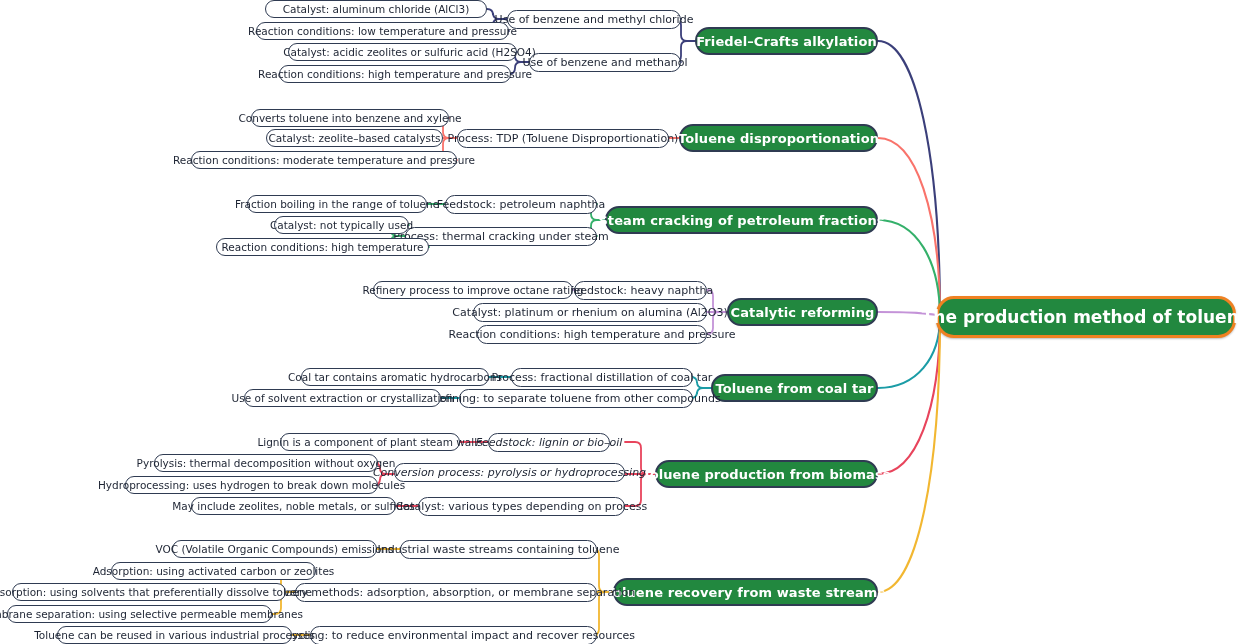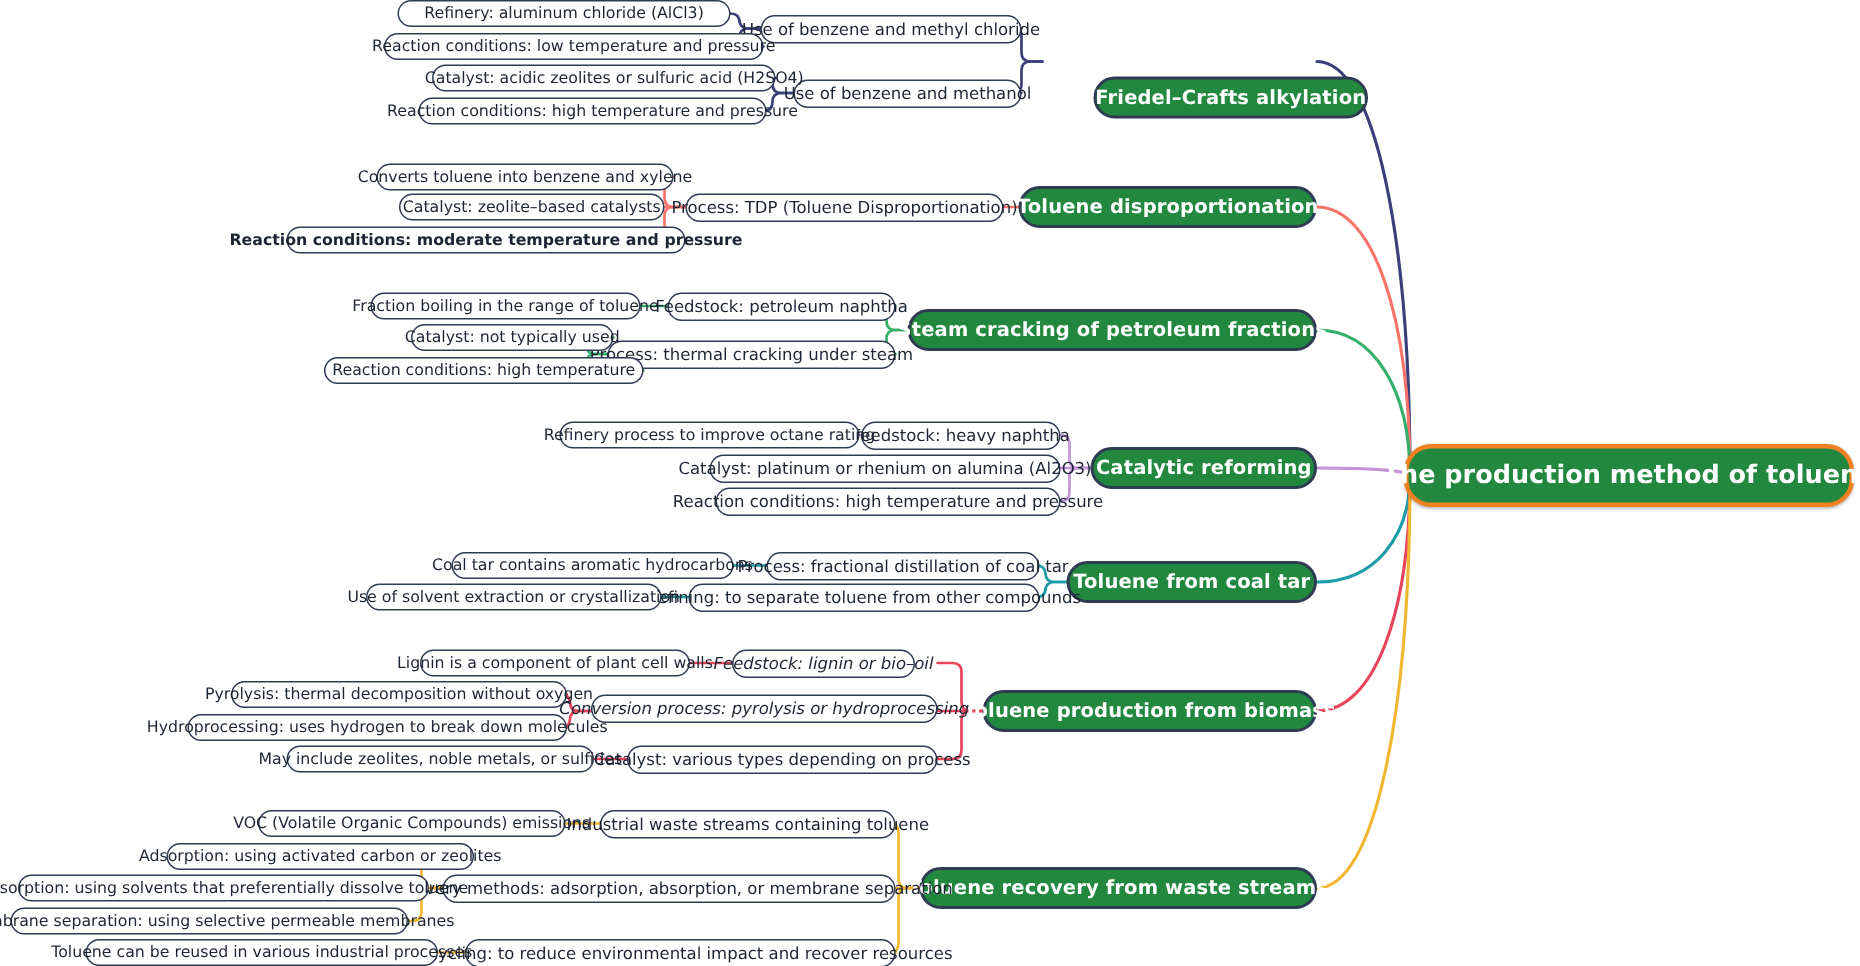--- a/index.html
+++ b/index.html
@@ -68,21 +68,21 @@
       <path d="M378,485 L374,485 Q380,485 380,479 L380,480 Q380,474 386,474 L394,474" fill="none" stroke="#e8445c" stroke-width="1.8" stroke-linecap="round"></path>
       <path d="M396,506 L418,506" fill="none" stroke="#e8445c" stroke-width="1.8" stroke-linecap="round"></path>
       <path d="M377,549 L400,549" fill="none" stroke="#f2b731" stroke-width="1.8" stroke-linecap="round"></path>
       <path d="M272,571 L275,571 Q281,571 281,577 L281,586 Q281,592 287,592 L295,592" fill="none" stroke="#f2b731" stroke-width="1.8" stroke-linecap="round"></path>
       <path d="M286,592 L295,592" fill="none" stroke="#f2b731" stroke-width="1.8" stroke-linecap="round"></path>
       <path d="M272,614 L275,614 Q281,614 281,608 L281,598 Q281,592 287,592 L295,592" fill="none" stroke="#f2b731" stroke-width="1.8" stroke-linecap="round"></path>
       <path d="M292,635 L310,635" fill="none" stroke="#f2b731" stroke-width="1.8" stroke-linecap="round"></path>
     </svg>
   <div id="node-layer">
       <div class="node root" style="left: 936px; top: 296px; width: 300px;">The production method of toluene</div>
-      <div class="node lvl1" style="left: 729px; top: 27px; width: 183px; border-color: rgb(47, 59, 82); margin-top: 24px;">Friedel–Crafts alkylation</div>
+      <div class="node lvl1" style="left: 695px; top: 27px; width: 183px; border-color: rgb(47, 59, 82);">Friedel–Crafts alkylation</div>
       <div class="node lvl1" style="left: 679px; top: 124px; width: 199px; border-color: rgb(47, 59, 82);">Toluene disproportionation</div>
       <div class="node lvl1" style="left: 605px; top: 206px; width: 273px; border-color: rgb(47, 59, 82);">Steam cracking of petroleum fractions</div>
       <div class="node lvl1" style="left: 727px; top: 298px; width: 151px; border-color: rgb(47, 59, 82); text-align: center;">Catalytic reforming</div>
       <div class="node lvl1" style="left: 711px; top: 374px; width: 167px; border-color: rgb(47, 59, 82);">Toluene from coal tar</div>
       <div class="node lvl1" style="left: 655px; top: 460px; width: 223px; border-color: rgb(47, 59, 82);">Toluene production from biomass</div>
       <div class="node lvl1" style="left: 613px; top: 578px; width: 265px; border-color: rgb(47, 59, 82);">Toluene recovery from waste streams</div>
       <div class="node lvl2" style="left: 507px; top: 9.5px; width: 174px;">Use of benzene and methyl chloride</div>
       <div class="node lvl2" style="left: 529px; top: 52.5px; width: 152px;">Use of benzene and methanol</div>
       <div class="node lvl2" style="left: 457px; top: 128.5px; width: 212px;">Process: TDP (Toluene Disproportionation)</div>
       <div class="node lvl2" style="left: 445px; top: 194.5px; width: 152px;">Feedstock: petroleum naphtha</div>
@@ -91,34 +91,34 @@
       <div class="node lvl2" style="left: 473px; top: 302.5px; width: 234px;">Catalyst: platinum or rhenium on alumina (Al2O3)</div>
       <div class="node lvl2" style="left: 477px; top: 324.5px; width: 230px;">Reaction conditions: high temperature and pressure</div>
       <div class="node lvl2" style="left: 511px; top: 367.5px; width: 182px;">Process: fractional distillation of coal tar</div>
       <div class="node lvl2" style="left: 459px; top: 388.5px; width: 234px;">Refining: to separate toluene from other compounds</div>
       <div class="node lvl2" style="left: 488px; top: 432.5px; width: 122px; font-style: italic;">Feedstock: lignin or bio–oil</div>
       <div class="node lvl2" style="left: 394px; top: 463px; width: 231px; font-style: italic;">Conversion process: pyrolysis or hydroprocessing</div>
       <div class="node lvl2" style="left: 418px; top: 496.5px; width: 207px;">Catalyst: various types depending on process</div>
       <div class="node lvl2" style="left: 400px; top: 539.5px; width: 197px;">Industrial waste streams containing toluene</div>
       <div class="node lvl2" style="left: 295px; top: 582.5px; width: 302px;">Recovery methods: adsorption, absorption, or membrane separation</div>
       <div class="node lvl2" style="left: 310px; top: 625.5px; width: 287px;">Recycling: to reduce environmental impact and recover resources</div>
-      <div class="node lvl3" style="left: 265px; top: 0px; width: 222px;">Refinery: aluminum chloride (AlCl3)</div>
+      <div class="node lvl3" style="left: 265px; top: 0px; width: 222px;">Catalyst: aluminum chloride (AlCl3)</div>
       <div class="node lvl3" style="left: 256px; top: 22px; width: 253px;">Reaction conditions: low temperature and pressure</div>
       <div class="node lvl3" style="left: 288px; top: 43px; width: 229px; padding-left: 23px;">Catalyst: acidic zeolites or sulfuric acid (H2SO4)</div>
       <div class="node lvl3" style="left: 279px; top: 65px; width: 232px;">Reaction conditions: high temperature and pressure</div>
       <div class="node lvl3" style="left: 251px; top: 109px; width: 198px;">Converts toluene into benzene and xylene</div>
       <div class="node lvl3" style="left: 266px; top: 129px; width: 177px;">Catalyst: zeolite–based catalysts</div>
-      <div class="node lvl3" style="left: 191px; top: 151px; width: 266px; font-weight: bold;">Reaction conditions: moderate temperature and pressure</div>
+      <div class="node lvl3" style="left: 191px; top: 151px; width: 266px;">Reaction conditions: moderate temperature and pressure</div>
       <div class="node lvl3" style="left: 247px; top: 195px; width: 180px;">Fraction boiling in the range of toluene</div>
       <div class="node lvl3" style="left: 274px; top: 216px; width: 135px;">Catalyst: not typically used</div>
       <div class="node lvl3" style="left: 216px; top: 238px; width: 213px;">Reaction conditions: high temperature</div>
       <div class="node lvl3" style="left: 373px; top: 281px; width: 200px;">Refinery process to improve octane rating</div>
       <div class="node lvl3" style="left: 301px; top: 368px; width: 188px;">Coal tar contains aromatic hydrocarbons</div>
       <div class="node lvl3" style="left: 244px; top: 389px; width: 197px;">Use of solvent extraction or crystallization</div>
-      <div class="node lvl3" style="left: 280px; top: 433px; width: 180px;">Lignin is a component of plant cell walls</div>
+      <div class="node lvl3" style="left: 280px; top: 433px; width: 180px;">Lignin is a component of plant steam walls</div>
       <div class="node lvl3" style="left: 154px; top: 454px; width: 224px;">Pyrolysis: thermal decomposition without oxygen</div>
       <div class="node lvl3" style="left: 125px; top: 476px; width: 253px;">Hydroprocessing: uses hydrogen to break down molecules</div>
       <div class="node lvl3" style="left: 191px; top: 497px; width: 205px;">May include zeolites, noble metals, or sulfides</div>
       <div class="node lvl3" style="left: 172px; top: 540px; width: 205px;">VOC (Volatile Organic Compounds) emissions</div>
       <div class="node lvl3" style="left: 67px; top: 562px; width: 205px; margin-left: 44px;">Adsorption: using activated carbon or zeolites</div>
       <div class="node lvl3" style="left: 12px; top: 583px; width: 274px;">Absorption: using solvents that preferentially dissolve toluene</div>
       <div class="node lvl3" style="left: 7px; top: 605px; width: 265px;">Membrane separation: using selective permeable membranes</div>
       <div class="node lvl3" style="left: 57px; top: 626px; width: 235px;">Toluene can be reused in various industrial processes</div>
     </div>
 </div>

